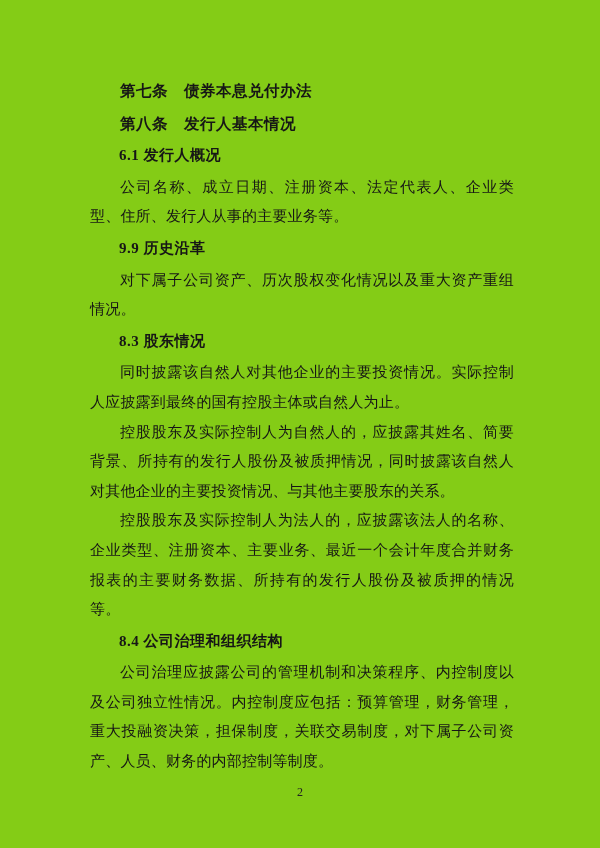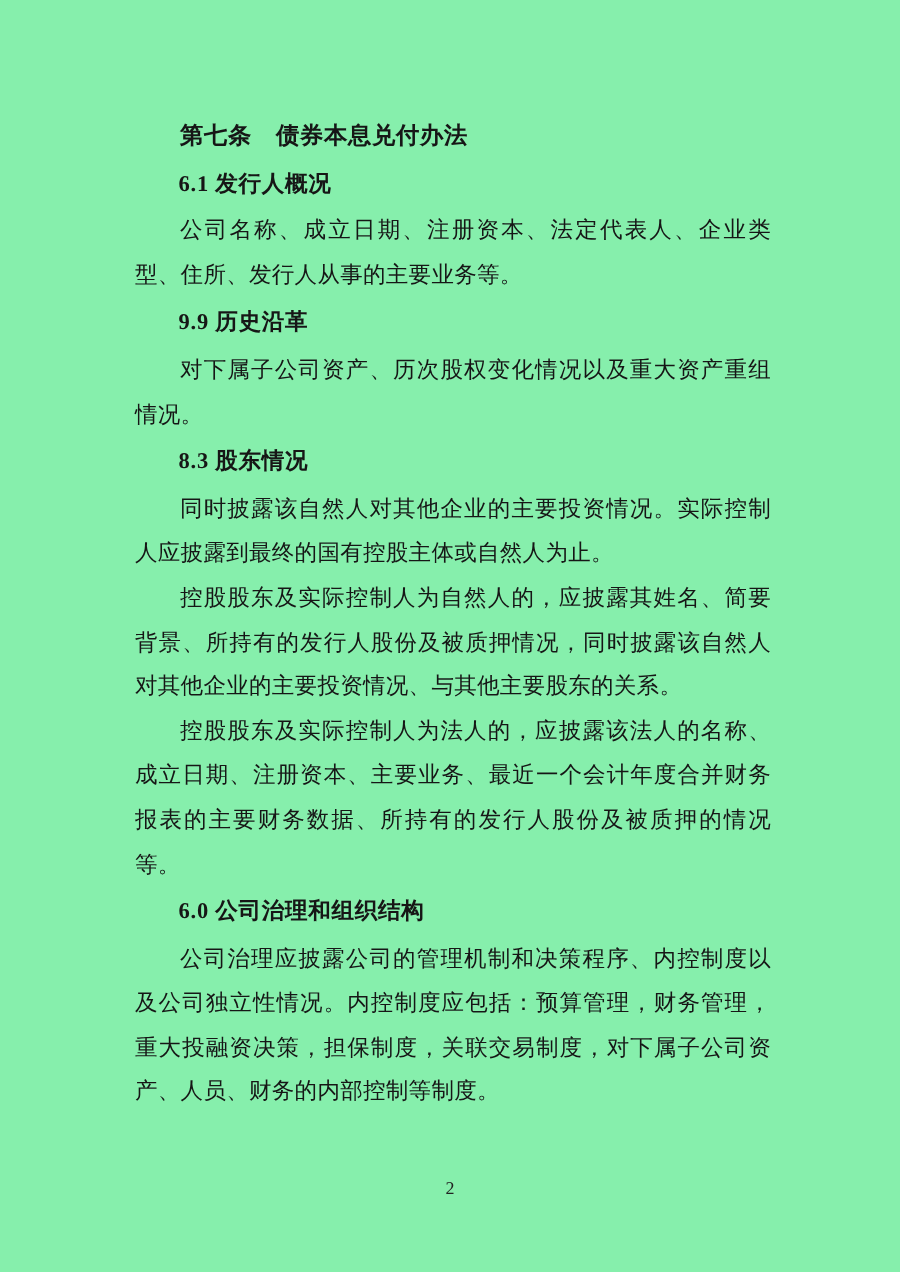--- a/index.html
+++ b/index.html
@@ -8,21 +8,21 @@
     width: 600px;
     height: 848px;
     position: relative;
     font-family: "Liberation Serif", "DejaVu Serif", serif;
     color: #161616;
     overflow: hidden;
   }
   .page {
     position: absolute;
     inset: 0;
-    background: #86efac;
+    background: #84cc16;
   }
   .content {
     position: absolute;
     top: 76px;
     left: 90px;
     width: 424px;
   }
   .blk { line-height: 29.6px; }
   .h1 {
     font-family: "Liberation Sans", "DejaVu Sans", sans-serif;
@@ -55,25 +55,26 @@
     color: #222222;
     font-family: "Liberation Serif", serif;
   }
 </style>
 </head>
 <body>
 
 <div class="page">
   <div class="content" id="doc-content">
       <div class="blk h1">第七条　债券本息兑付办法</div>
+      <div class="blk h1">第八条　发行人基本情况</div>
       <div class="blk h2">6.1 发行人概况</div>
       <div class="blk p">公司名称、成立日期、注册资本、法定代表人、企业类型、住所、发行人从事的主要业务等。</div>
       <div class="blk h2">9.9 历史沿革</div>
       <div class="blk p">对下属子公司资产、历次股权变化情况以及重大资产重组情况。</div>
       <div class="blk h2">8.3 股东情况</div>
       <div class="blk p">同时披露该自然人对其他企业的主要投资情况。实际控制人应披露到最终的国有控股主体或自然人为止。</div>
       <div class="blk p">控股股东及实际控制人为自然人的，应披露其姓名、简要背景、所持有的发行人股份及被质押情况，同时披露该自然人对其他企业的主要投资情况、与其他主要股东的关系。</div>
-      <div class="blk p">控股股东及实际控制人为法人的，应披露该法人的名称、成立日期、注册资本、主要业务、最近一个会计年度合并财务报表的主要财务数据、所持有的发行人股份及被质押的情况等。</div>
-      <div class="blk h2">6.0 公司治理和组织结构</div>
+      <div class="blk p">控股股东及实际控制人为法人的，应披露该法人的名称、企业类型、注册资本、主要业务、最近一个会计年度合并财务报表的主要财务数据、所持有的发行人股份及被质押的情况等。</div>
+      <div class="blk h2">8.4 公司治理和组织结构</div>
       <div class="blk p">公司治理应披露公司的管理机制和决策程序、内控制度以及公司独立性情况。内控制度应包括：预算管理，财务管理，重大投融资决策，担保制度，关联交易制度，对下属子公司资产、人员、财务的内部控制等制度。</div>
     </div>
   <div class="page-number">2</div>
 </div>
 
 </body></html>

